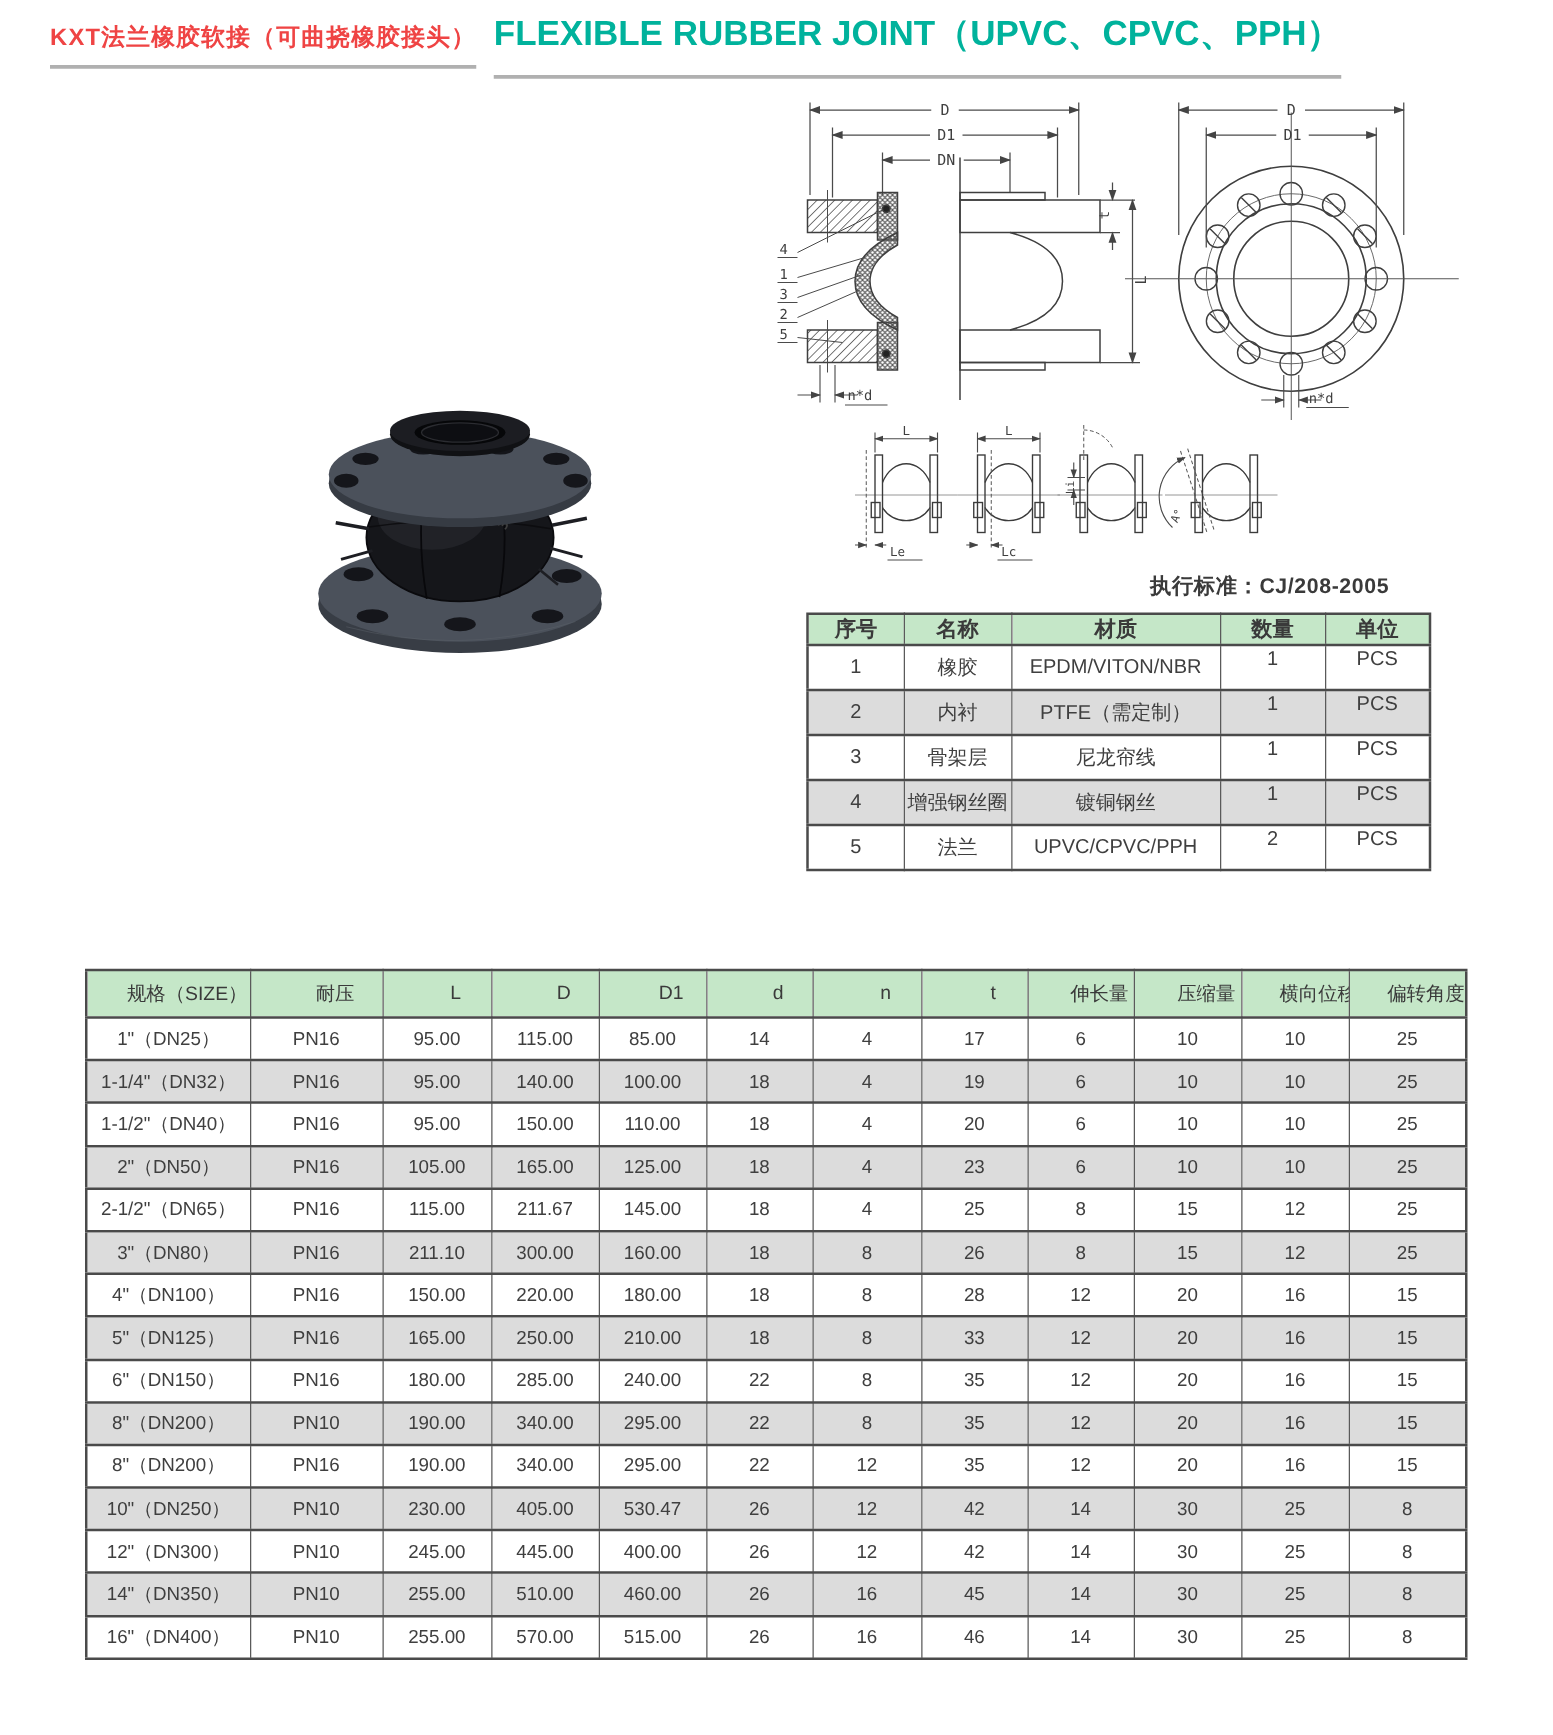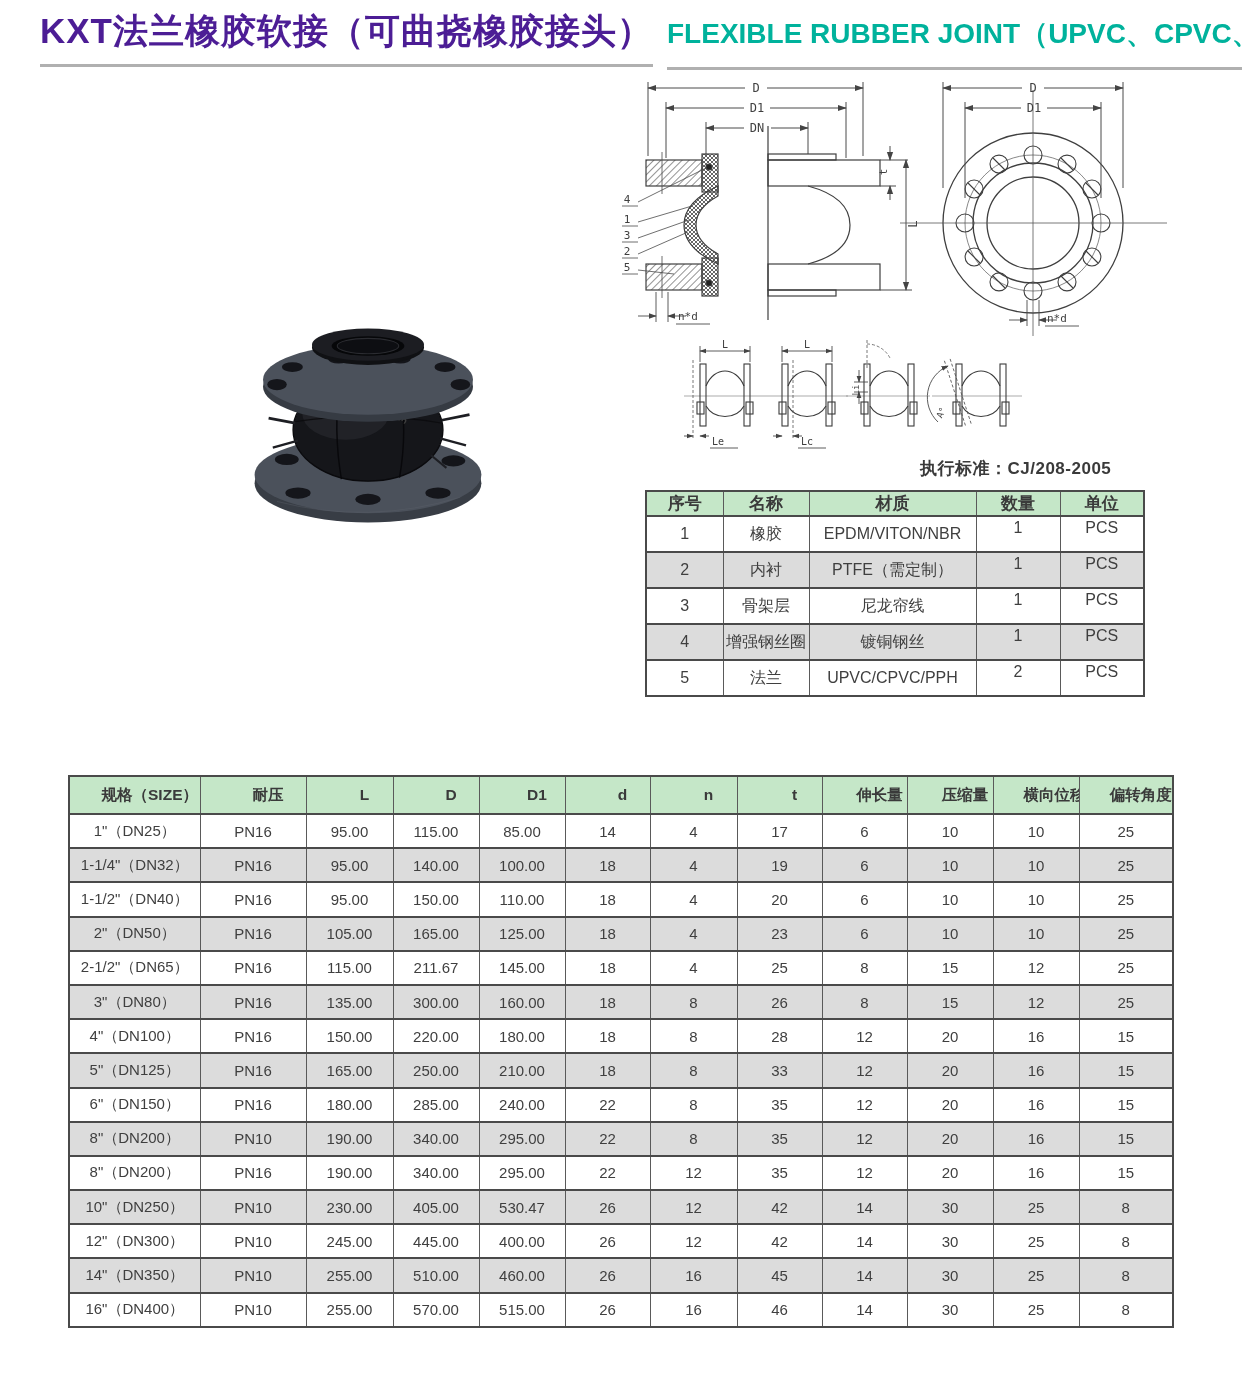--- a/index.html
+++ b/index.html
@@ -1,21 +1,21 @@
 <!DOCTYPE html>
 <html><head>
 <meta charset="utf-8">
 <style>
   * { margin:0; padding:0; box-sizing:border-box; }
   body { background:#fff; font-family:"Liberation Sans","DejaVu Sans",sans-serif; }
   .page { position:relative; width:1242px; height:1388px; background:#fff; overflow:hidden; }
 
   
   .titlebar { position:absolute; left:40px; top:8px; width:1160px; white-space:nowrap; }
-  .title-zh { display:inline-block; font-size:35px; font-weight:700; color:#4c1d95;
+  .title-zh { display:inline-block; font-size:19px; font-weight:700; color:#ef4444;
               letter-spacing:1px; padding-bottom:9px; border-bottom:3px solid #b0b0b0; }
   .title-en { display:inline-block; font-size:28px; font-weight:700; color:#00b29c;
               letter-spacing:0px; padding-bottom:14px; border-bottom:3px solid #b0b0b0; margin-left:14px; }
 
   
   .standard-note { position:absolute; left:920px; top:457px; width:228px; text-align:left;
                    font-size:17px; font-weight:700; color:#3a3a3a; letter-spacing:0.5px; }
 
   
   table { border-collapse:collapse; table-layout:fixed; background:#fff; }
@@ -28,21 +28,21 @@
 
   .parts-table-wrap { position:absolute; left:645px; top:490px; }
   .parts-table { width:498px; }
   .parts-table th { height:22px; font-size:17px; font-weight:700; color:#3a3a3a; }
   .parts-table td { height:36px; font-size:16px; }
   .parts-table td:nth-child(4), .parts-table td:nth-child(5)
       { vertical-align:top; padding-top:1px; line-height:19px; }
 
   .spec-table-wrap { position:absolute; left:68px; top:775px; }
   .spec-table { width:1104px; }
-  .spec-table th { height:38px; font-size:15.5px; font-weight:700; color:#3a3a3a;padding-left:30px; }
+  .spec-table th { height:38px; font-size:15.5px; font-weight:400; color:#3a3a3a;padding-left:30px; }
   .spec-table td { height:34.2px; font-size:15px; }
 
   
   .svg-abs { position:absolute; }
   svg text { font-family:"DejaVu Sans Mono","Liberation Mono",monospace; fill:#3f3f3f; }
 </style>
 </head>
 <body>
 
 <div class="page">
@@ -504,21 +504,21 @@
             <td>4</td>
             <td>25</td>
             <td>8</td>
             <td>15</td>
             <td>12</td>
             <td>25</td>
           </tr>
           <tr>
             <td>3"（DN80）</td>
             <td>PN16</td>
-            <td>135.00</td>
+            <td>211.10</td>
             <td>300.00</td>
             <td>160.00</td>
             <td>18</td>
             <td>8</td>
             <td>26</td>
             <td>8</td>
             <td>15</td>
             <td>12</td>
             <td>25</td>
           </tr>

